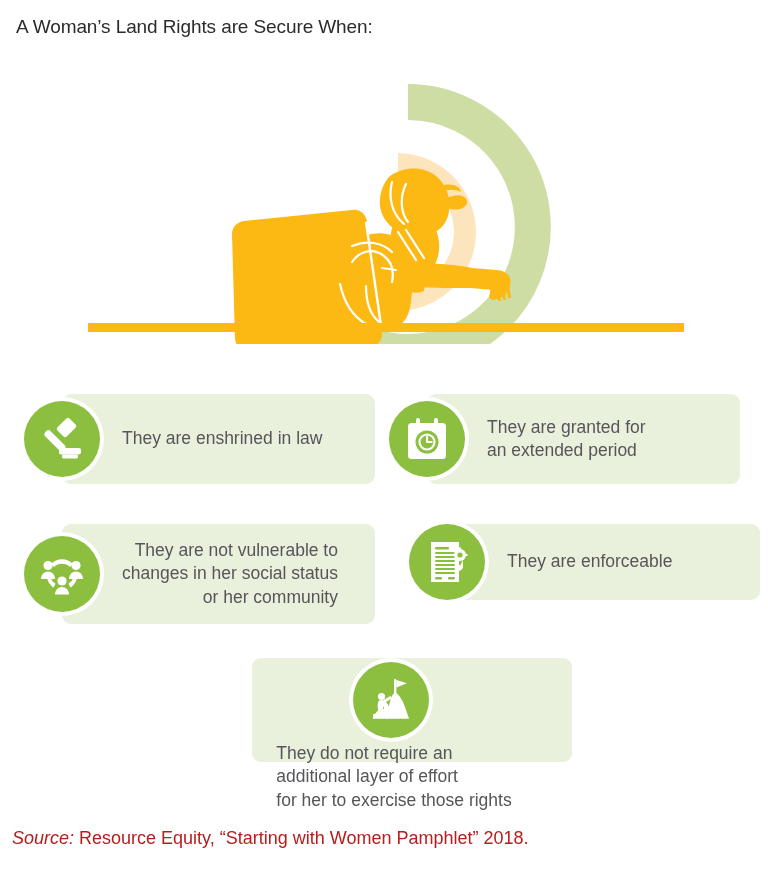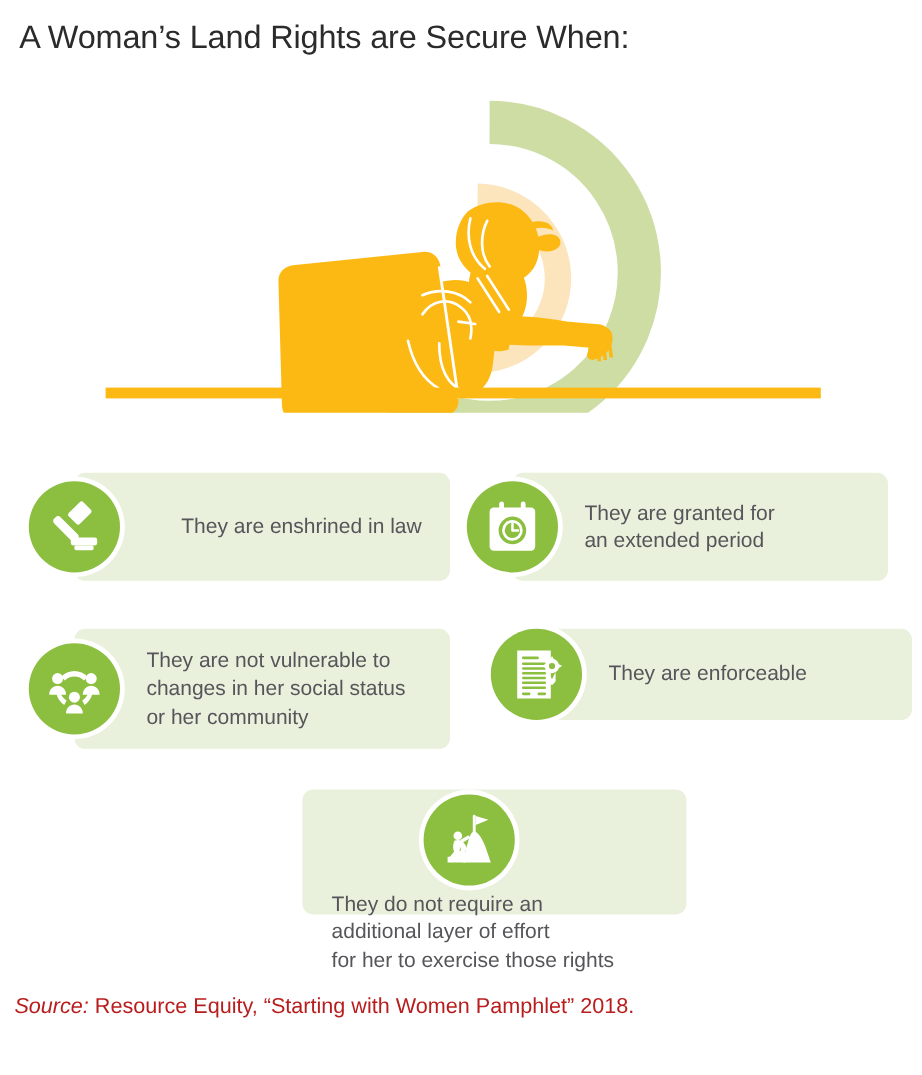--- a/index.html
+++ b/index.html
@@ -13,21 +13,21 @@
     font-family: "Liberation Sans", sans-serif;
     position: relative;
     overflow: hidden;
   }
 
   
   .title {
     position: absolute;
     left: 16px;
     top: 16px;
-    font-size: 27px;
+    font-size: 19px;
     font-weight: 400;
     color: #2b2b2b;
     letter-spacing: -0.1px;
     white-space: nowrap;
   }
 
   
   .hero {
     position: absolute;
     left: 0;
@@ -90,23 +90,23 @@
     z-index: 2;
     color: #56565a;
     font-size: 17.5px;
     line-height: 1.34;
     white-space: pre-line;
     margin-left: 18px;
     padding-right: 12px;
   }
 
   
-  #card-law        { left: 20px;  top: 394px; width: 355px; height: 90px; gap: 29px; }
+  #card-law        { left: 20px;  top: 394px; width: 355px; height: 90px; }
   #card-granted    { left: 385px; top: 394px; width: 355px; height: 90px; }
-  #card-vulnerable { left: 20px;  top: 524px; width: 355px; height: 100px; }
+  #card-vulnerable { left: 20px;  top: 524px; width: 355px; height: 100px; text-align: right; }
   #card-enforce    { left: 405px; top: 524px; width: 355px; height: 76px; }
   #card-effort     { left: 210px; top: 658px; width: 362px; height: 104px; flex-direction: column; }
 
   
   .source {
     position: absolute;
     left: 12px;
     top: 828px;
     font-size: 18px;
     color: #b91c1c;

